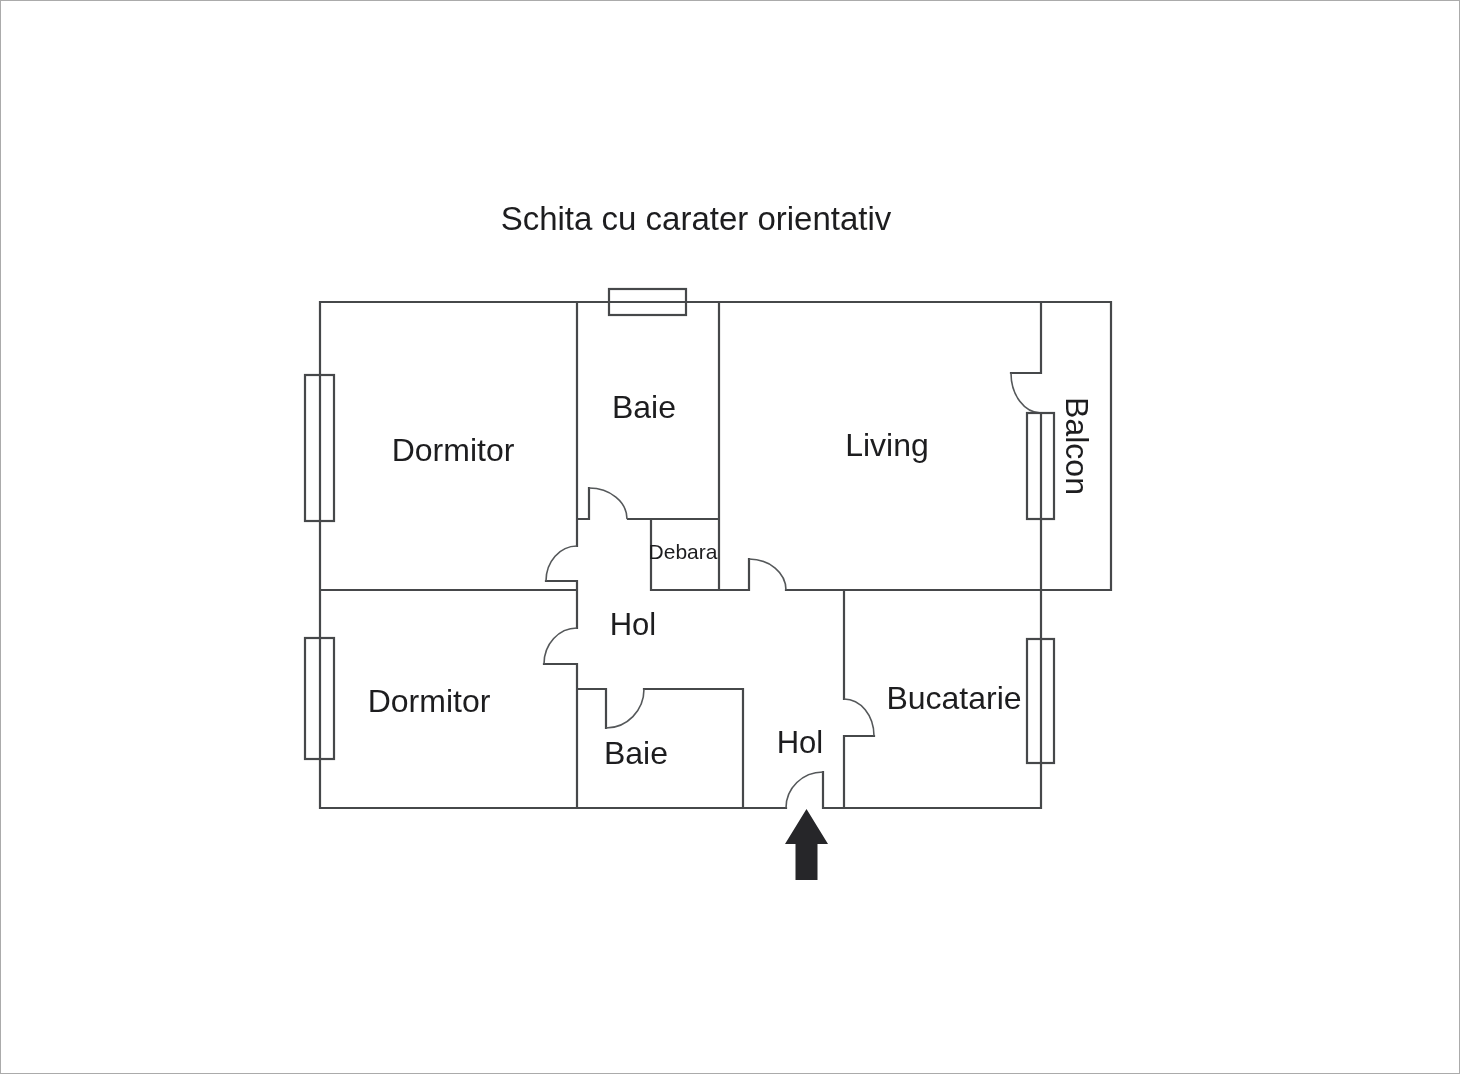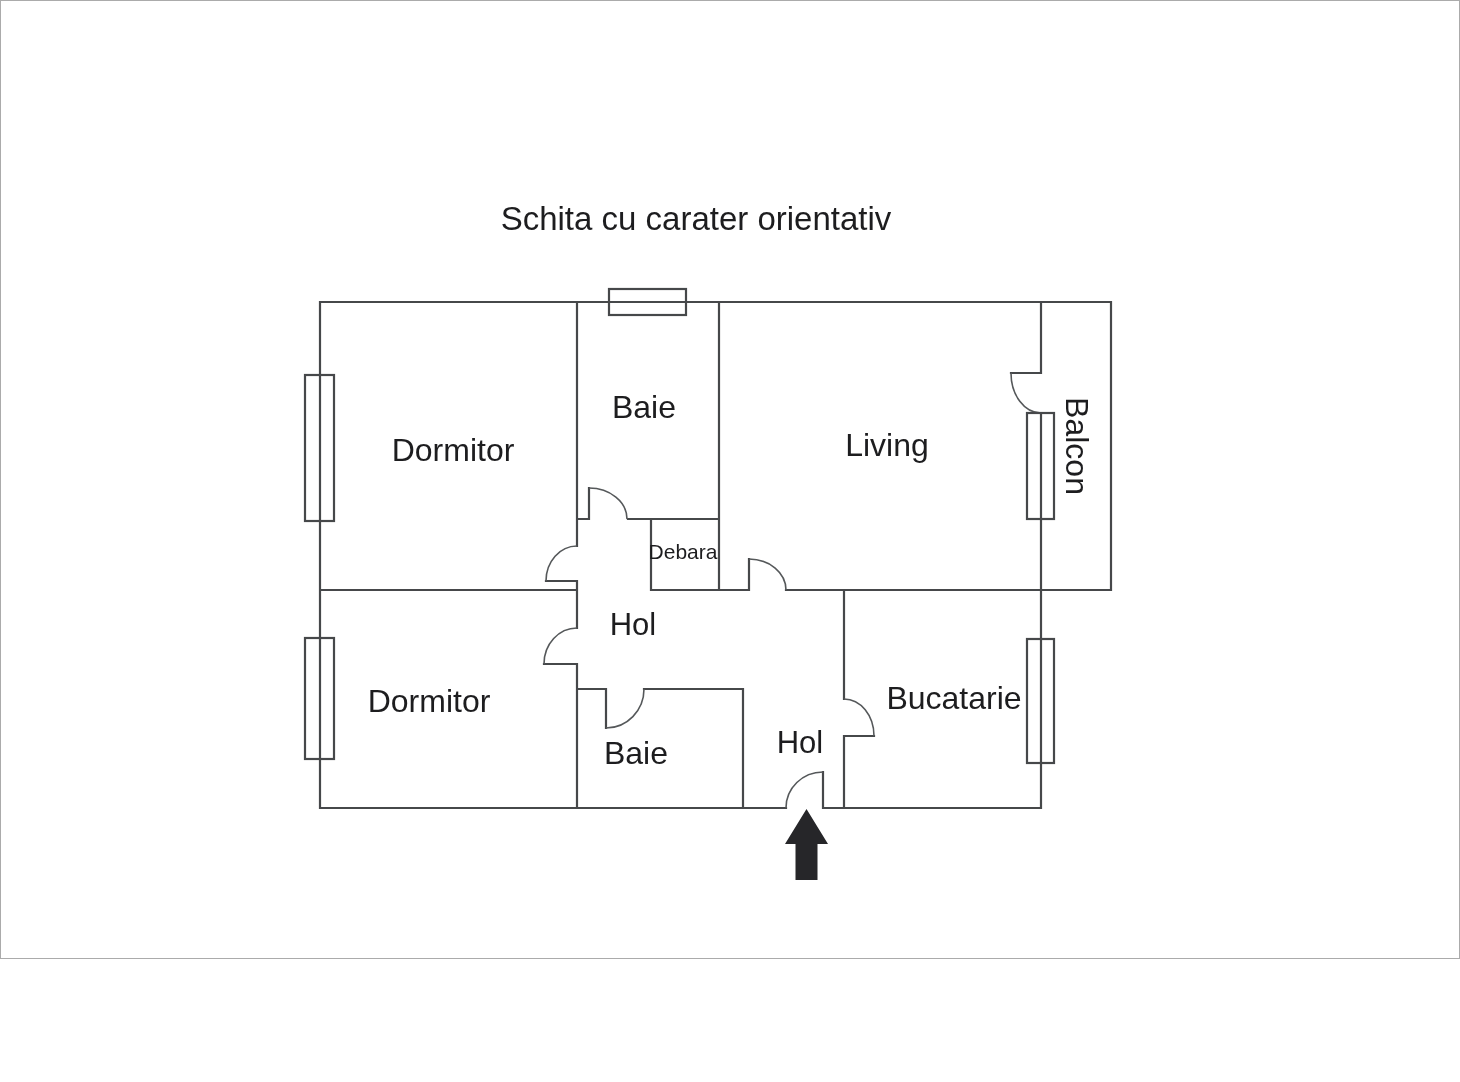--- a/index.html
+++ b/index.html
@@ -1,18 +1,18 @@
 <!DOCTYPE html>
 <html style="--bg: #ffffff; --border: #ababab; --wall: #46484a; --arc: #55585a; --text: #1d1d1f; --arrow: #262629;"><head>
 <meta charset="utf-8">
 <style>
   html,body{margin:0;padding:0;background:#fff;}
   .page{
     position:relative;
-    width:1460px;height:959px;
+    width:1460px;height:1074px;
     background:var(--bg,#ffffff);
     border:1px solid var(--border,#ababab);
     box-sizing:border-box;
     font-family:"Liberation Sans",sans-serif;
     overflow:hidden;
   }
   svg{position:absolute;left:0;top:0;}
   .wall{fill:none;stroke:var(--wall,#46484a);stroke-width:2.2;stroke-linecap:square;}
   .arc{fill:none;stroke:var(--arc,#55585a);stroke-width:1.6;}
   .window{fill:none;stroke:var(--wall,#46484a);stroke-width:2.2;}

